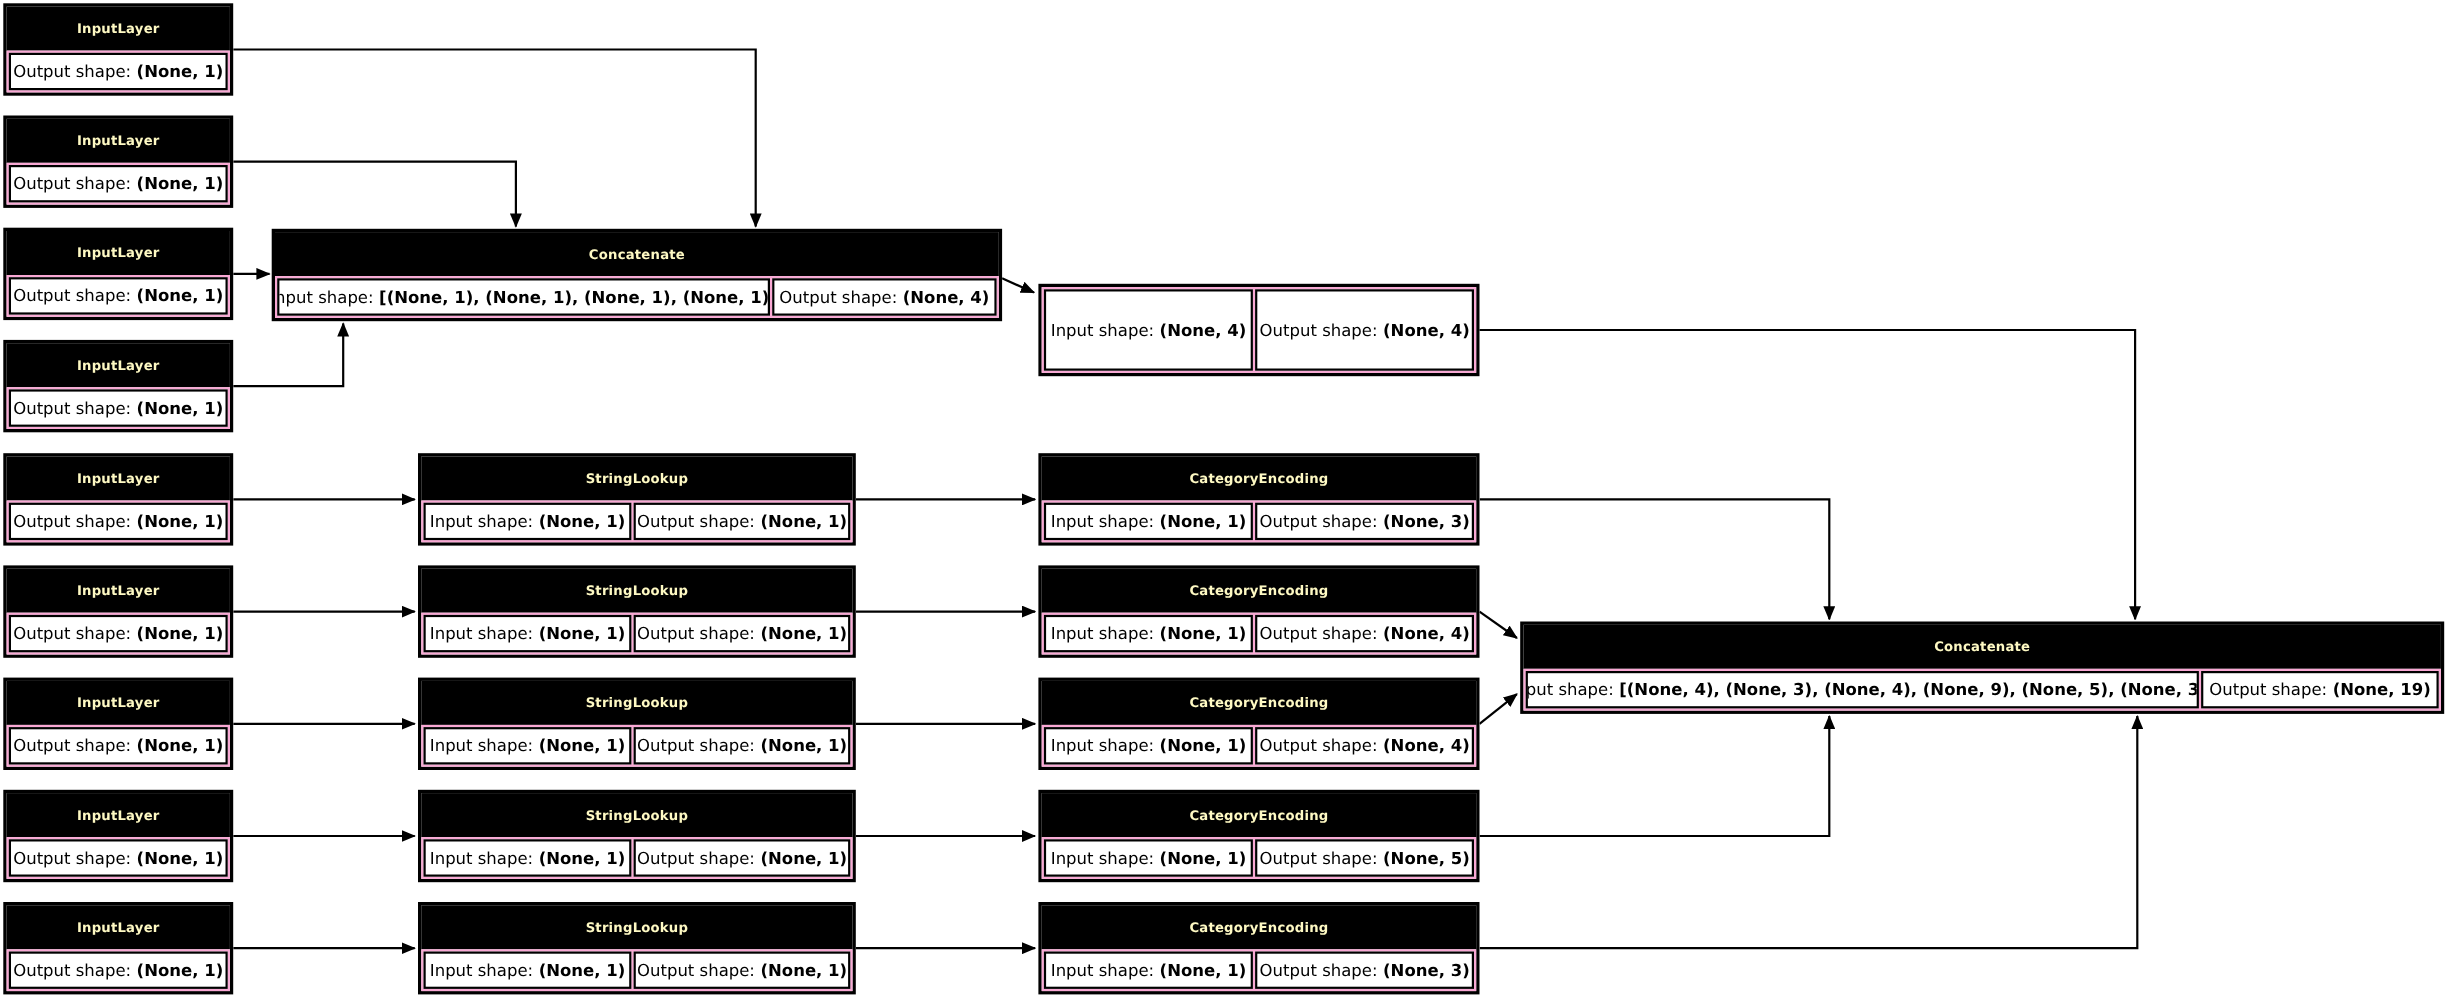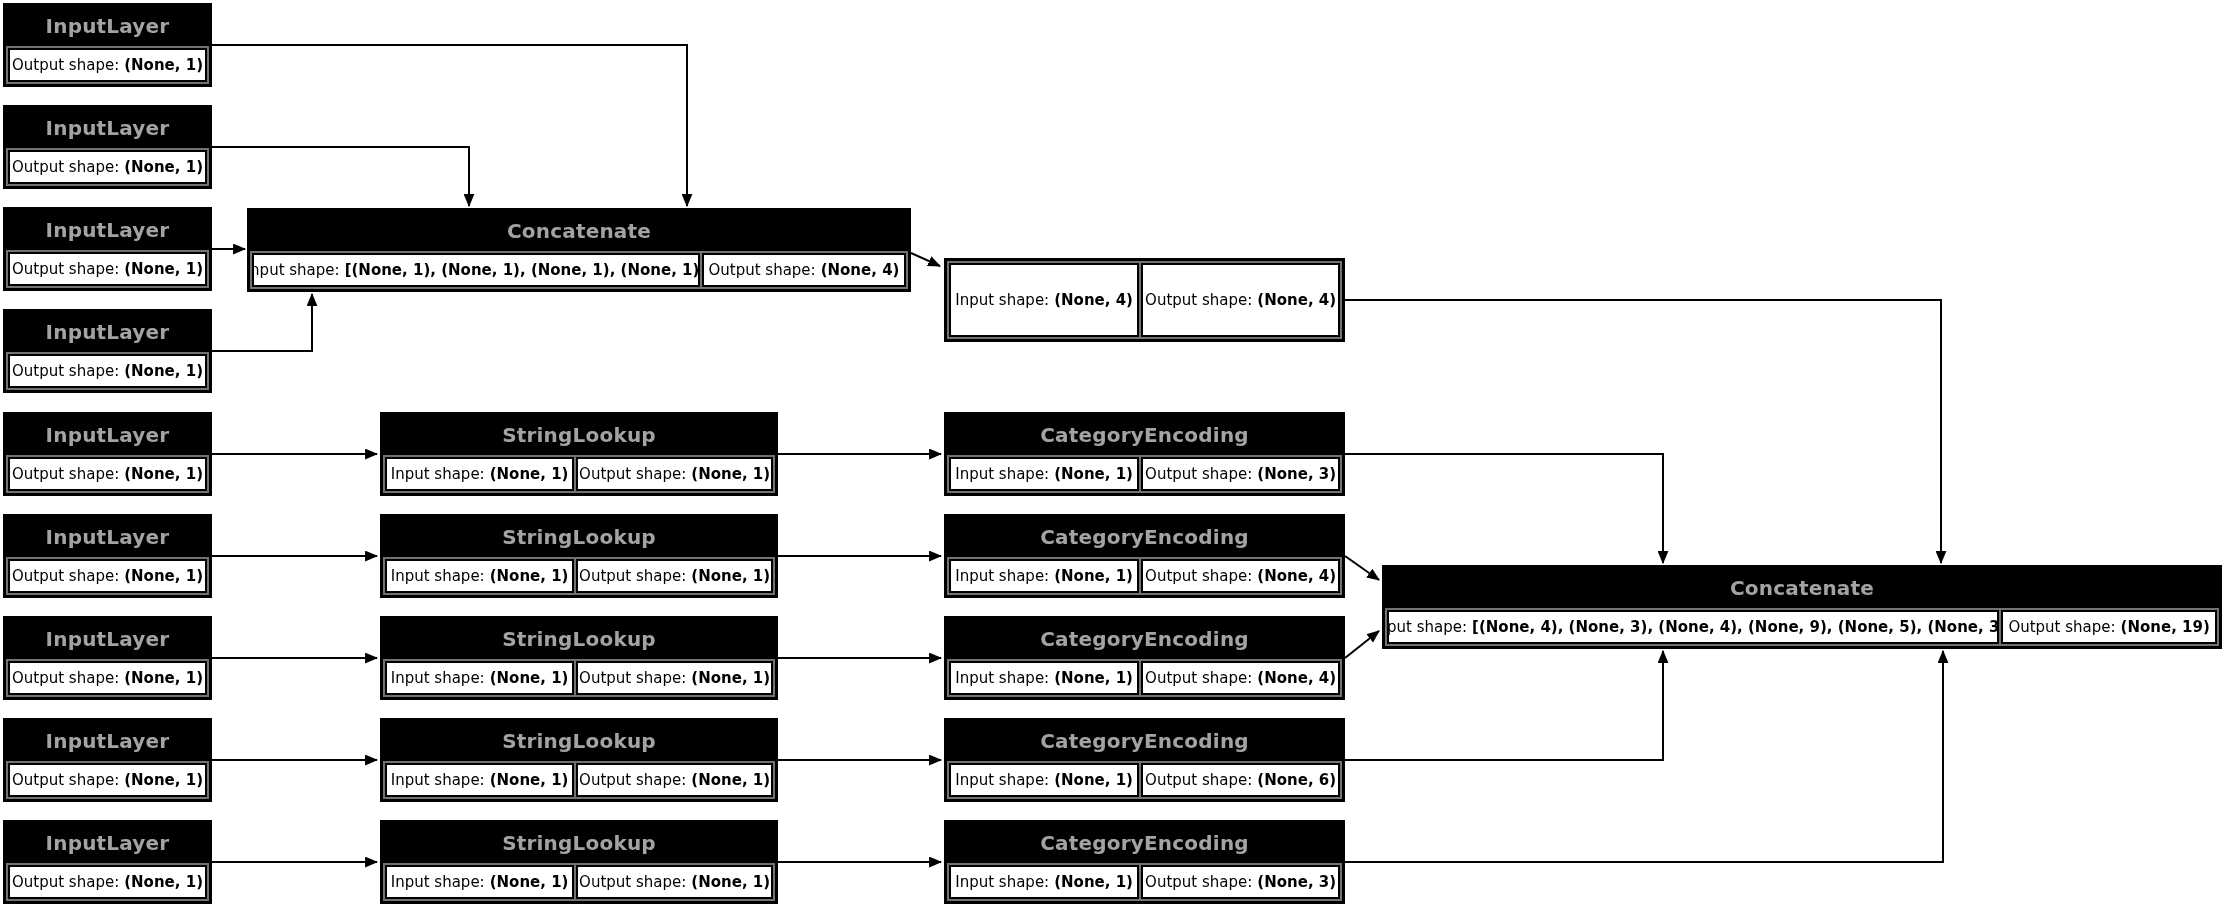--- a/index.html
+++ b/index.html
@@ -7,26 +7,26 @@
     position:relative; width:2226px; height:908px; background:#ffffff;
     font-family:"DejaVu Sans", "Liberation Sans", sans-serif;
   }
   svg.edges { position:absolute; left:0; top:0; width:2226px; height:908px; }
   .edge { fill:none; stroke:#000000; stroke-width:2; }
   .node {
     position:absolute; box-sizing:border-box; border:3px solid #000000;
     background:#ffffff; height:84px; display:flex; flex-direction:column;
   }
   .hdr {
-    height:40px; background:#000000; color:#a3a3a3; font-weight:bold;
-    font-size:20px; display:flex; align-items:center; justify-content:center;
+    height:40px; background:#000000; color:#fef9c3; font-weight:bold;
+    font-size:12px; display:flex; align-items:center; justify-content:center;
     flex:0 0 40px; letter-spacing:0.2px;
   }
   .row {
-    flex:1; display:flex; padding:2px; gap:2px; background:#737373;
+    flex:1; display:flex; padding:2px; gap:2px; background:#f9a8d4;
     box-sizing:border-box;
     text-align:right;
   }
   .cell {
     box-sizing:border-box; border:2px solid #000000; background:#ffffff;
     display:flex; align-items:center; justify-content:center;
     font-size:15px; color:#000000; white-space:nowrap; overflow:hidden;
   }
   .lbl { font-weight:normal; }
   .val { font-weight:bold; margin-left:5px; }
@@ -264,21 +264,21 @@
   </div>
   <div class="node" style="left:944px;top:718px;width:401px">
     <div class="hdr">CategoryEncoding</div>
     <div class="row">
       <div class="cell" style="flex:196">
           <span class="lbl">Input shape:</span>
           <span class="val">(None, 1)</span>
         </div>
       <div class="cell" style="flex:205">
           <span class="lbl">Output shape:</span>
-          <span class="val">(None, 6)</span>
+          <span class="val">(None, 5)</span>
         </div>
     </div>
   </div>
 
   <div class="node" style="left:3px;top:820px;width:209px">
     <div class="hdr">InputLayer</div>
     <div class="row">
         <div class="cell" style="flex:1">
           <span class="lbl">Output shape:</span>
           <span class="val">(None, 1)</span>

